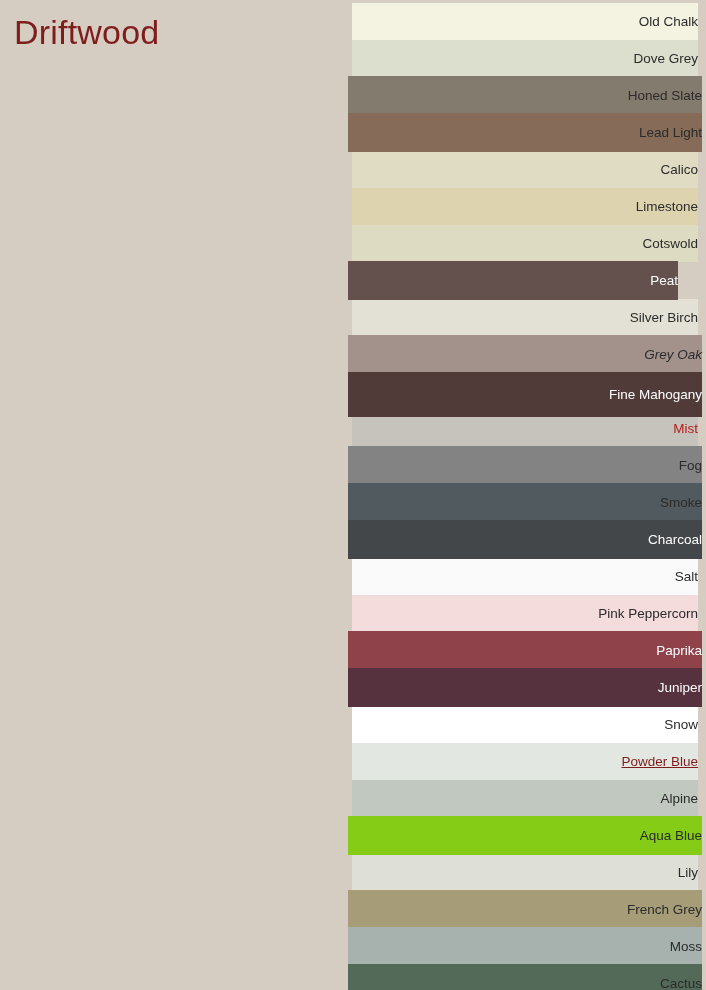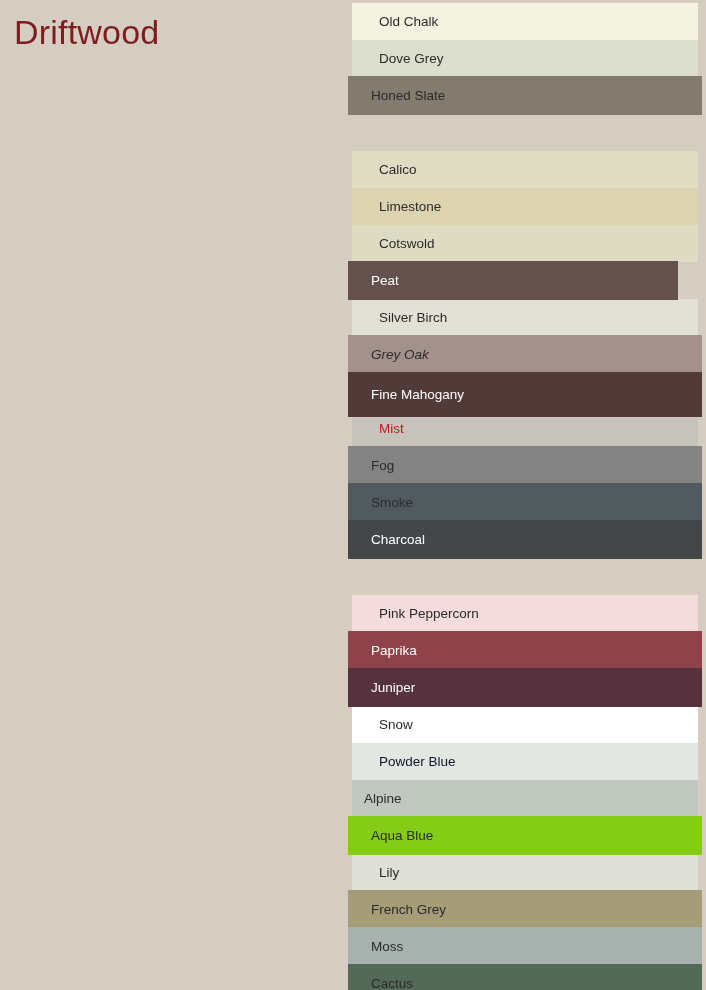--- a/index.html
+++ b/index.html
@@ -33,20 +33,21 @@
     top: 0;
     width: 358px;
     height: 990px;
   }
 
   .swatch-row {
     position: absolute;
     display: flex;
     align-items: center;
     box-sizing: border-box;
+    justify-content: flex-end;
   }
 
   .swatch-label {
     font-size: 13.5px;
     line-height: 1;
     white-space: nowrap;
     padding-left: 27px;
   }
 </style>
 </head>
@@ -56,20 +57,23 @@
 
 <div id="swatch-panel">
     <div class="swatch-row" style="background: rgb(244, 242, 224); left: 4px; width: 346px; top: 3px; height: 37px; z-index: 1;">
       <span class="swatch-label" style="color: rgb(43, 43, 43); padding-left: 27px;">Old Chalk</span>
     </div>
     <div class="swatch-row" style="background: rgb(220, 223, 205); left: 4px; width: 346px; top: 40px; height: 37px; z-index: 1;">
       <span class="swatch-label" style="color: rgb(43, 43, 43); padding-left: 27px;">Dove Grey</span>
     </div>
     <div class="swatch-row" style="background: rgb(131, 124, 110); left: 0px; width: 354px; top: 76px; height: 39px; z-index: 2;">
       <span class="swatch-label" style="color: rgb(43, 43, 43); padding-left: 23px;">Honed Slate</span>
+    </div>
+    <div class="swatch-row" style="background: rgb(134, 108, 88); left: 0px; width: 354px; top: 113px; height: 39px; z-index: 2;">
+      <span class="swatch-label" style="color: rgb(43, 43, 43); padding-left: 23px;">Lead Light</span>
     </div>
     <div class="swatch-row" style="background: rgb(224, 220, 196); left: 4px; width: 346px; top: 151px; height: 37px; z-index: 1;">
       <span class="swatch-label" style="color: rgb(43, 43, 43); padding-left: 27px;">Calico</span>
     </div>
     <div class="swatch-row" style="background: rgb(222, 211, 175); left: 4px; width: 346px; top: 188px; height: 37px; z-index: 1;">
       <span class="swatch-label" style="color: rgb(43, 43, 43); padding-left: 27px;">Limestone</span>
     </div>
     <div class="swatch-row" style="background: rgb(221, 220, 195); left: 4px; width: 346px; top: 225px; height: 37px; z-index: 1;">
       <span class="swatch-label" style="color: rgb(43, 43, 43); padding-left: 27px;">Cotswold</span>
     </div>
@@ -90,34 +94,37 @@
     </div>
     <div class="swatch-row" style="background: rgb(131, 131, 131); left: 0px; width: 354px; top: 446px; height: 39px; z-index: 2;">
       <span class="swatch-label" style="color: rgb(43, 43, 43); padding-left: 23px;">Fog</span>
     </div>
     <div class="swatch-row" style="background: rgb(81, 90, 94); left: 0px; width: 354px; top: 483px; height: 39px; z-index: 2;">
       <span class="swatch-label" style="color: rgb(43, 43, 43); padding-left: 23px;">Smoke</span>
     </div>
     <div class="swatch-row" style="background: rgb(67, 71, 74); left: 0px; width: 354px; top: 520px; height: 39px; z-index: 2;">
       <span class="swatch-label" style="color: rgb(255, 255, 255); padding-left: 23px;">Charcoal</span>
     </div>
+    <div class="swatch-row" style="background: rgb(250, 250, 250); left: 4px; width: 346px; top: 558px; height: 37px; z-index: 1;">
+      <span class="swatch-label" style="color: rgb(43, 43, 43); padding-left: 27px;">Salt</span>
+    </div>
     <div class="swatch-row" style="background: rgb(244, 220, 221); left: 4px; width: 346px; top: 595px; height: 37px; z-index: 1;">
       <span class="swatch-label" style="color: rgb(43, 43, 43); padding-left: 27px;">Pink Peppercorn</span>
     </div>
     <div class="swatch-row" style="background: rgb(143, 66, 74); left: 0px; width: 354px; top: 631px; height: 39px; z-index: 2;">
       <span class="swatch-label" style="color: rgb(255, 255, 255); padding-left: 23px;">Paprika</span>
     </div>
     <div class="swatch-row" style="background: rgb(86, 50, 63); left: 0px; width: 354px; top: 668px; height: 39px; z-index: 2;">
       <span class="swatch-label" style="color: rgb(255, 255, 255); padding-left: 23px;">Juniper</span>
     </div>
     <div class="swatch-row" style="background: rgb(255, 255, 255); left: 4px; width: 346px; top: 706px; height: 37px; z-index: 1;">
       <span class="swatch-label" style="color: rgb(43, 43, 43); padding-left: 27px;">Snow</span>
     </div>
     <div class="swatch-row" style="background: rgb(227, 231, 225); left: 4px; width: 346px; top: 743px; height: 37px; z-index: 1;">
-      <span class="swatch-label" style="color: #0f172a; padding-left: 27px;">Powder Blue</span>
+      <span class="swatch-label" style="color: #7f1d1d; padding-left: 27px; text-decoration: underline;">Powder Blue</span>
     </div>
     <div class="swatch-row" style="background: rgb(192, 200, 192); left: 4px; width: 346px; top: 780px; height: 37px; z-index: 1;">
       <span class="swatch-label" style="color: rgb(43, 43, 43); padding-left: 12px;">Alpine</span>
     </div>
     <div class="swatch-row" style="background: #84cc16; left: 0px; width: 354px; top: 816px; height: 39px; z-index: 2;">
       <span class="swatch-label" style="color: rgb(43, 43, 43); padding-left: 23px;">Aqua Blue</span>
     </div>
     <div class="swatch-row" style="background: rgb(222, 223, 215); left: 4px; width: 346px; top: 854px; height: 37px; z-index: 1;">
       <span class="swatch-label" style="color: rgb(43, 43, 43); padding-left: 27px;">Lily</span>
     </div>

